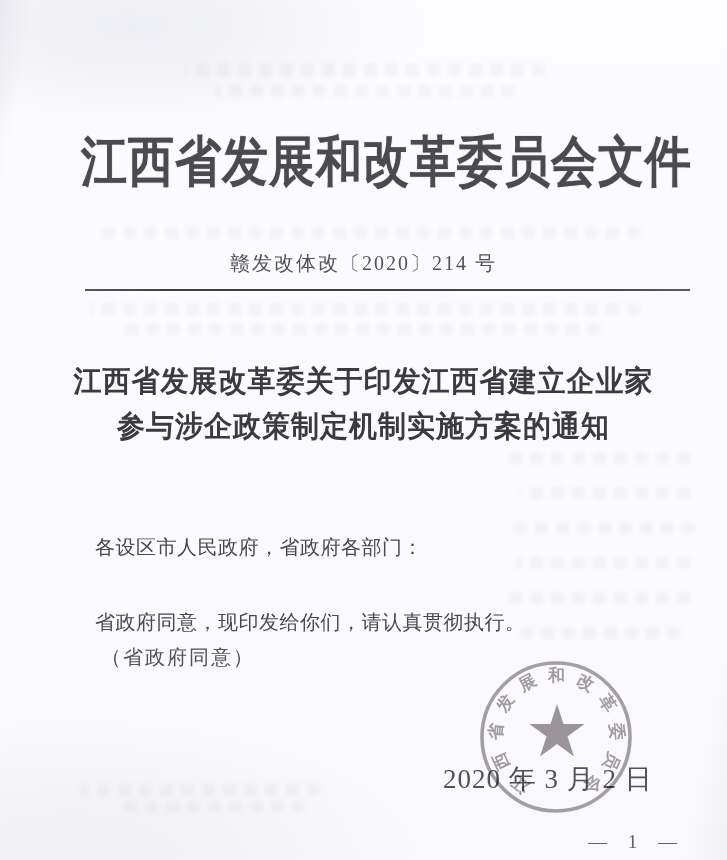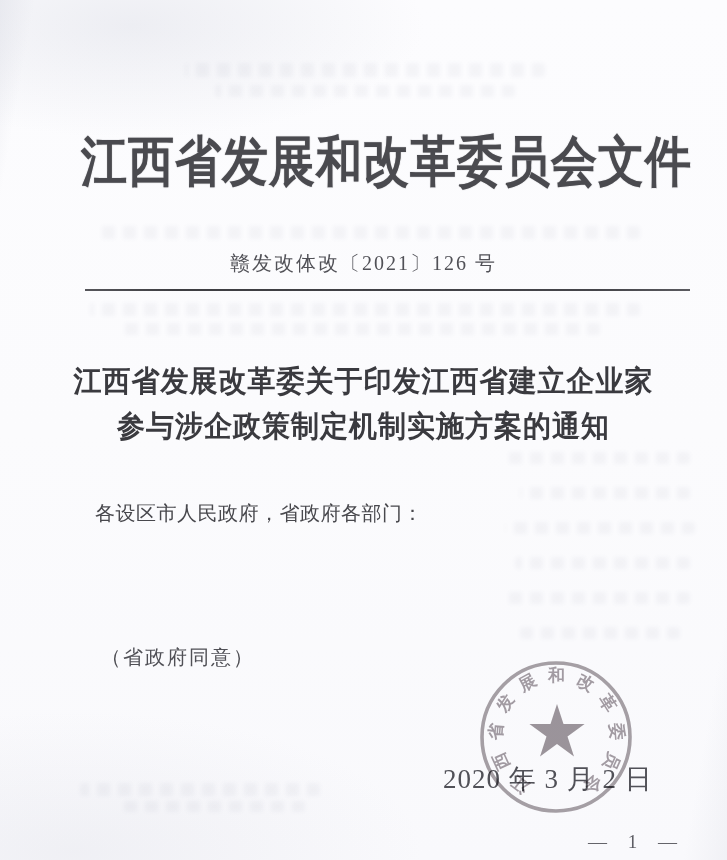--- a/index.html
+++ b/index.html
@@ -50,21 +50,21 @@
     background:linear-gradient(90deg,#55555a,#3e3e42 15%,#45454a 85%,#5a5a5f);
   }
   .doc-title{
     left:0;top:358px;width:100%;
     text-align:center;
     font-size:28px;font-weight:bold;line-height:43px;
     color:#3a3a3f;letter-spacing:1px;
     transform:scaleY(1.05);transform-origin:50% 0;
   }
   .body-line{
-    font-size:20px;color:#48484d;letter-spacing:.5px;white-space:nowrap;
+    font-size:20px;color:#48484d;letter-spacing:.5px;white-space:nowrap;margin-top:34px;
   }
   .salutation{left:95px;top:500px;}
   .body-l2{left:133px;top:538px;}
   .body-l3{left:95px;top:575px;}
   .disclosure{left:101px;top:644px;font-size:20px;color:#505056;letter-spacing:2px;}
   .date-line{
     left:443px;top:761px;
     font-size:27px;color:#515158;letter-spacing:1px;white-space:nowrap;z-index:2;
   }
   .page-number{
@@ -91,30 +91,31 @@
   <div class="ghost" style="left:520px;top:487px;width:170px;height:12px;"></div>
   <div class="ghost" style="left:505px;top:522px;width:190px;height:12px;"></div>
   <div class="ghost" style="left:515px;top:557px;width:175px;height:12px;"></div>
   <div class="ghost" style="left:505px;top:592px;width:185px;height:12px;"></div>
   <div class="ghost" style="left:520px;top:627px;width:160px;height:12px;"></div>
   <div class="ghost" style="left:80px;top:783px;width:240px;height:13px;"></div>
   <div class="ghost" style="left:120px;top:801px;width:185px;height:11px;"></div>
 
   <div class="abs agency-header">江西省发展和改革委员会文件</div>
 
-  <div class="abs doc-number">赣发改体改〔2021〕126 号</div>
+  <div class="abs doc-number">赣发改体改〔2020〕214 号</div>
 
   <div class="abs divider"></div>
 
   <div class="abs doc-title">
     <div>江西省发展改革委关于印发江西省建立企业家</div>
     <div>参与涉企政策制定机制实施方案的通知</div>
   </div>
 
   <div class="abs body-line salutation">各设区市人民政府，省政府各部门：</div>
+  <div class="abs body-line body-l3">省政府同意，现印发给你们，请认真贯彻执行。</div>
 
   <div class="abs disclosure">（省政府同意）</div>
 
   <div class="abs date-line">2020 年 3 月 2 日</div>
 
   <svg class="abs seal" viewBox="0 0 160 160" aria-hidden="true">
     <circle cx="80" cy="80" r="74" fill="none" stroke="#8a8187" stroke-width="3.6" stroke-opacity=".85"></circle>
     <polygon points="81,47 87.5,67.1 108.6,67 91.5,79.4 98,99.5 81,87 64,99.5 70.5,79.4 53.4,67 74.5,67.1" fill="#857c82" fill-opacity=".9"></polygon>
     <g>
         <text x="44.99291363402916" y="126.11949509279029" fill="#8a8187" fill-opacity="0.88" font-size="17" font-weight="bold" text-anchor="middle" dominant-baseline="middle" transform="rotate(-143 44.99291363402916 126.11949509279029)">江</text>

